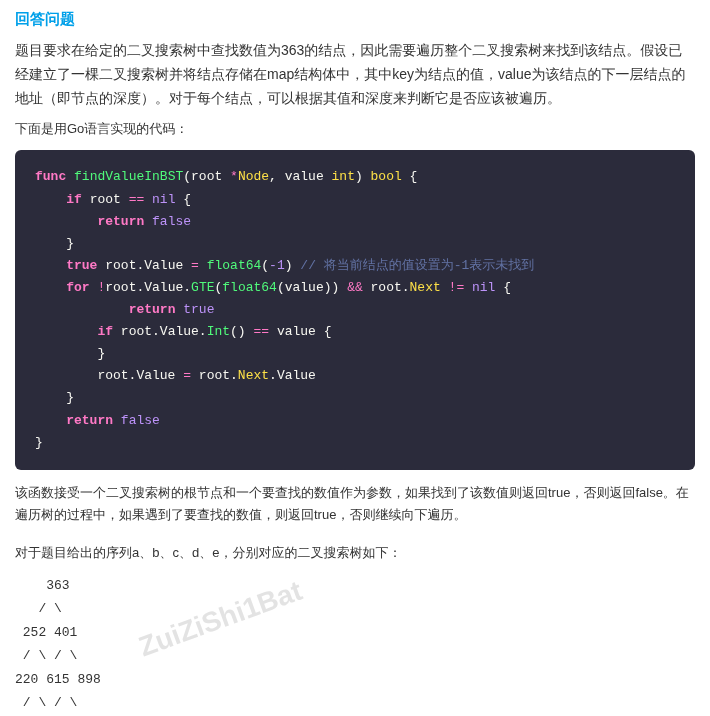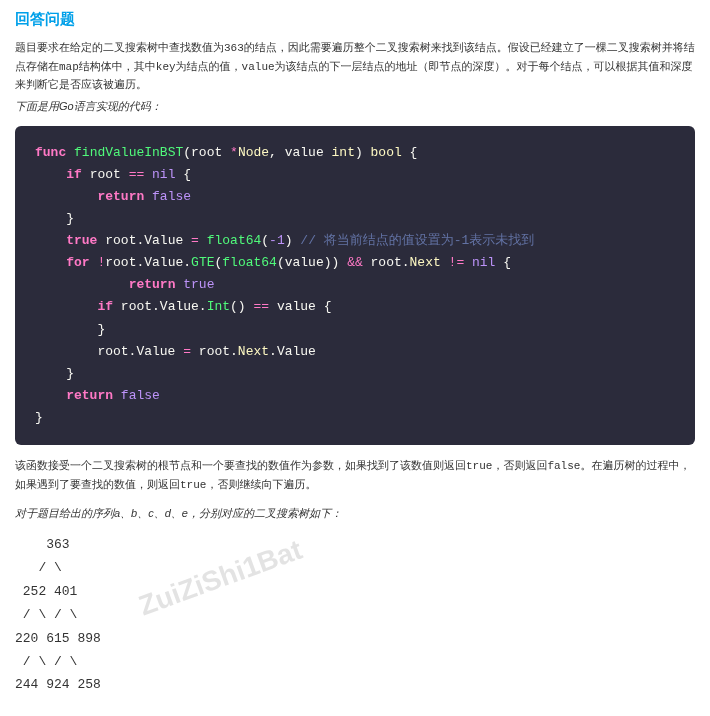--- a/index.html
+++ b/index.html
@@ -17,66 +17,63 @@
       padding: 10px 15px;
     }
     .page-title {
       color: #00a0e9;
       font-size: 15px;
       font-weight: bold;
       margin-bottom: 10px;
     }
     .description {
       line-height: 1.7;
-      margin-bottom: 2px;
-      font-size: 11px;
-      font-family: Liberation Mono, monospace;
+      margin-bottom: 8px;
+      font-size: 14px;
     }
     .code-block {
       background: #2b2b3b;
       border-radius: 6px;
       padding: 16px 20px;
       margin: 10px 0 12px 0;
       font-family: "Courier New", Consolas, monospace;
       font-size: 13px;
       line-height: 1.7;
       color: #f8f8f2;
       overflow-x: auto;
     }
     .kw { color: #ff79c6; font-weight: bold; }
     .fn { color: #50fa7b; margin-top: 40px; }
-    .type { color: #fef9c3; }
+    .type { color: #fde047; }
     .val { color: #bd93f9; }
     .cmt { color: #6272a4; }
     .op { color: #ff79c6; }
     .num { color: #bd93f9; }
     .plain { color: #f8f8f2; margin-top: 48px; }
     .code-line { display: block; white-space: pre; }
     .tree-section {
       margin: 10px 0;
       font-family: "Courier New", Consolas, monospace;
       font-size: 13px;
       line-height: 1.8;
       color: #333;
     }
     .tree-row {
       display: block;
       white-space: pre;
     }
     .summary-text {
       line-height: 1.7;
-      font-size: 11px;
-      margin-bottom: 10px;
-      font-family: Liberation Mono, monospace;
+      font-size: 13px;
+      margin-bottom: 16px;
     }
     .section-label {
-      font-size: 11px;
+      font-size: 13px;
       line-height: 1.7;
       margin-bottom: 6px;
-      font-style: italic;
     }
     .tree-container {
       position: relative;
       display: inline-block;
     }
     .watermark-text {
       position: absolute;
       color: rgba(100,100,100,0.18);
       font-size: 28px;
       font-weight: bold;

